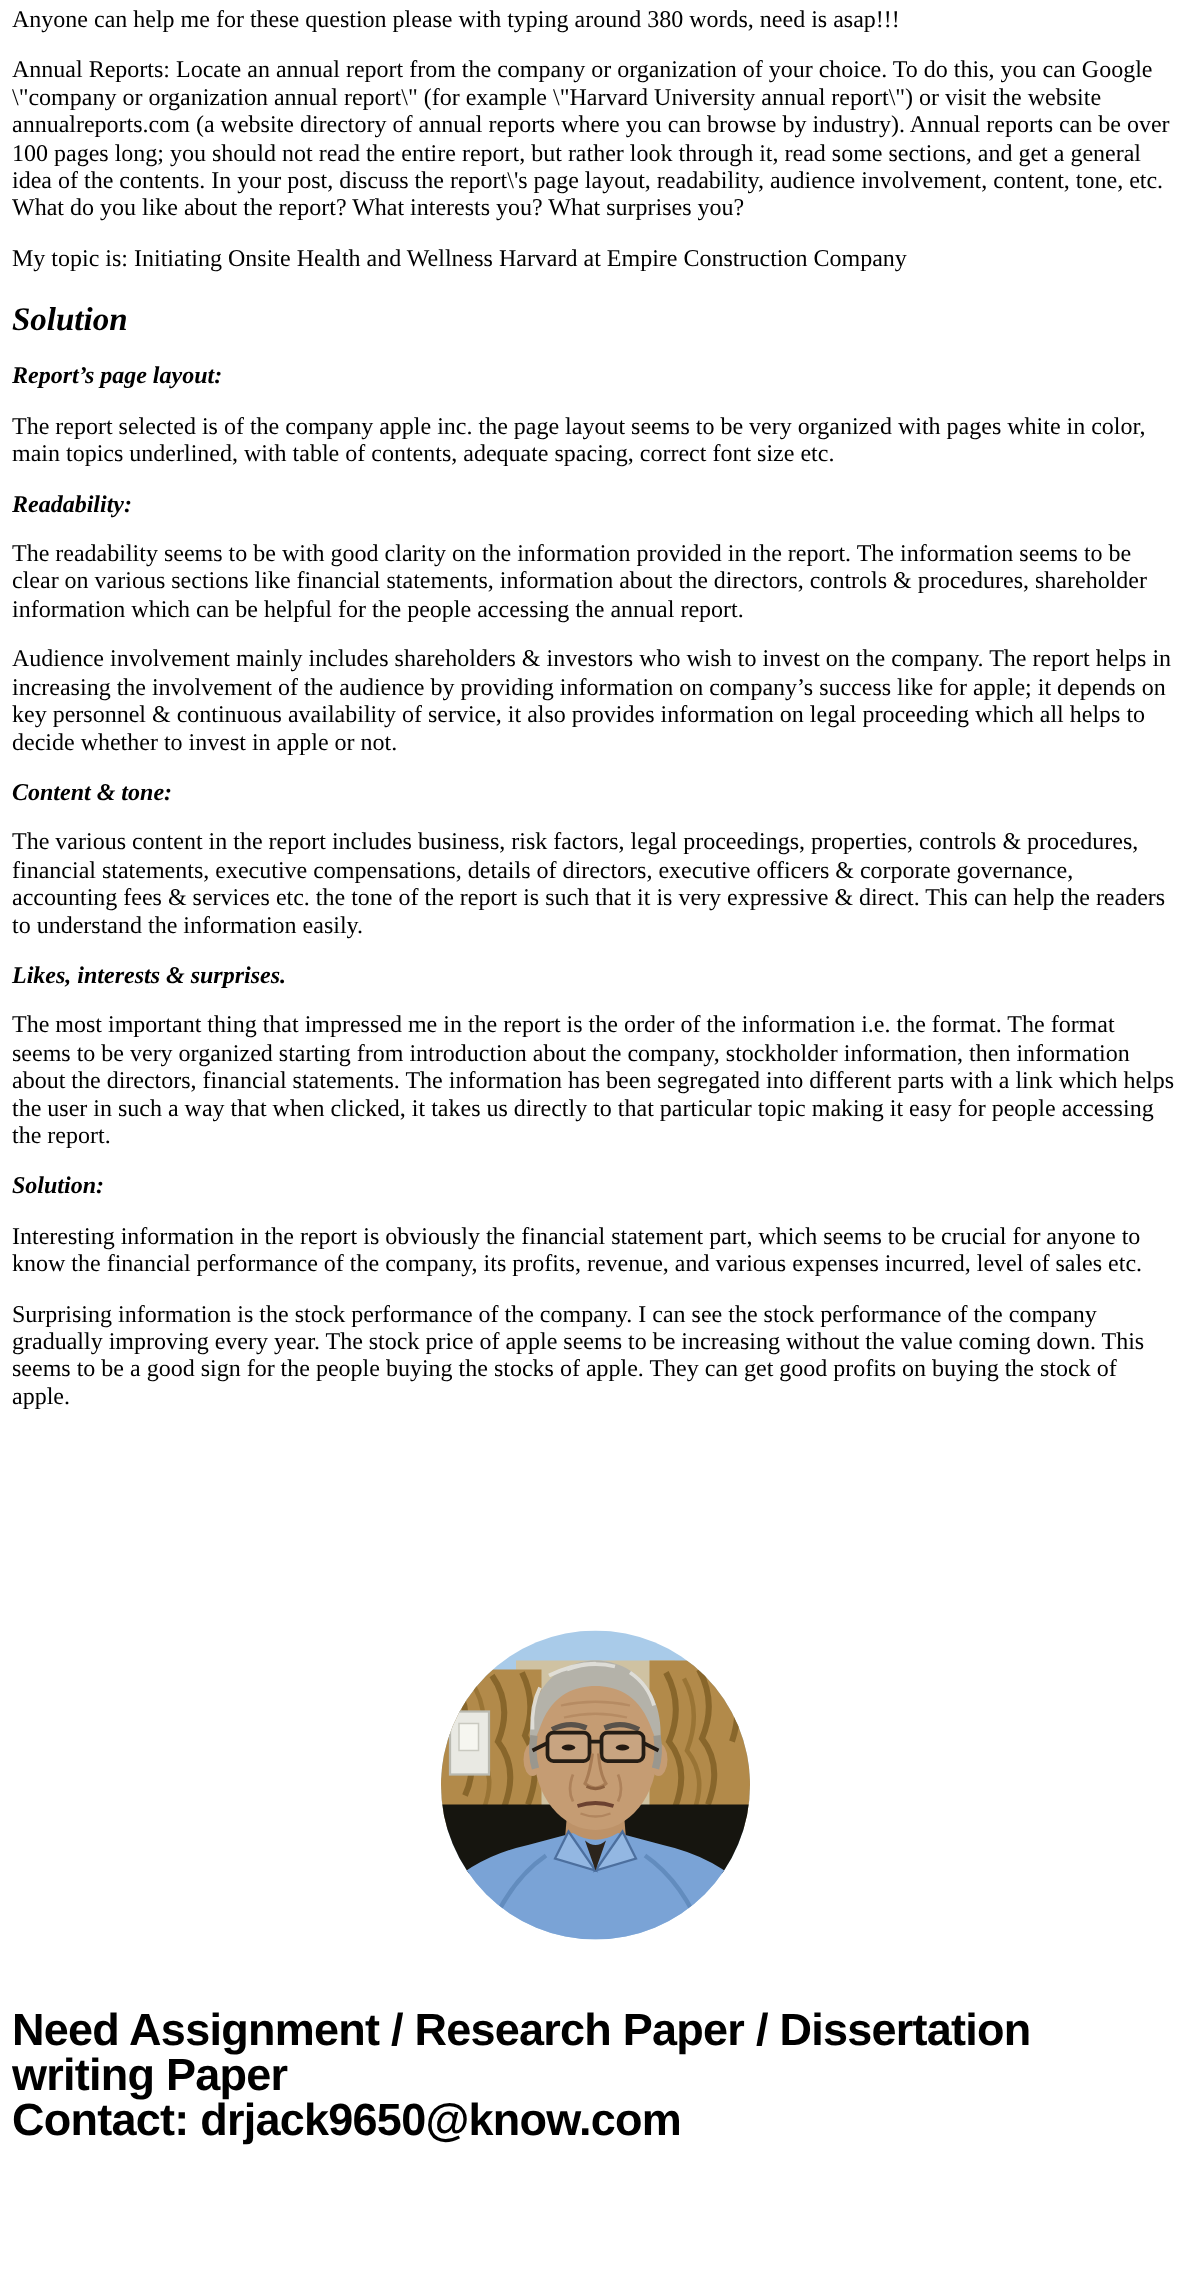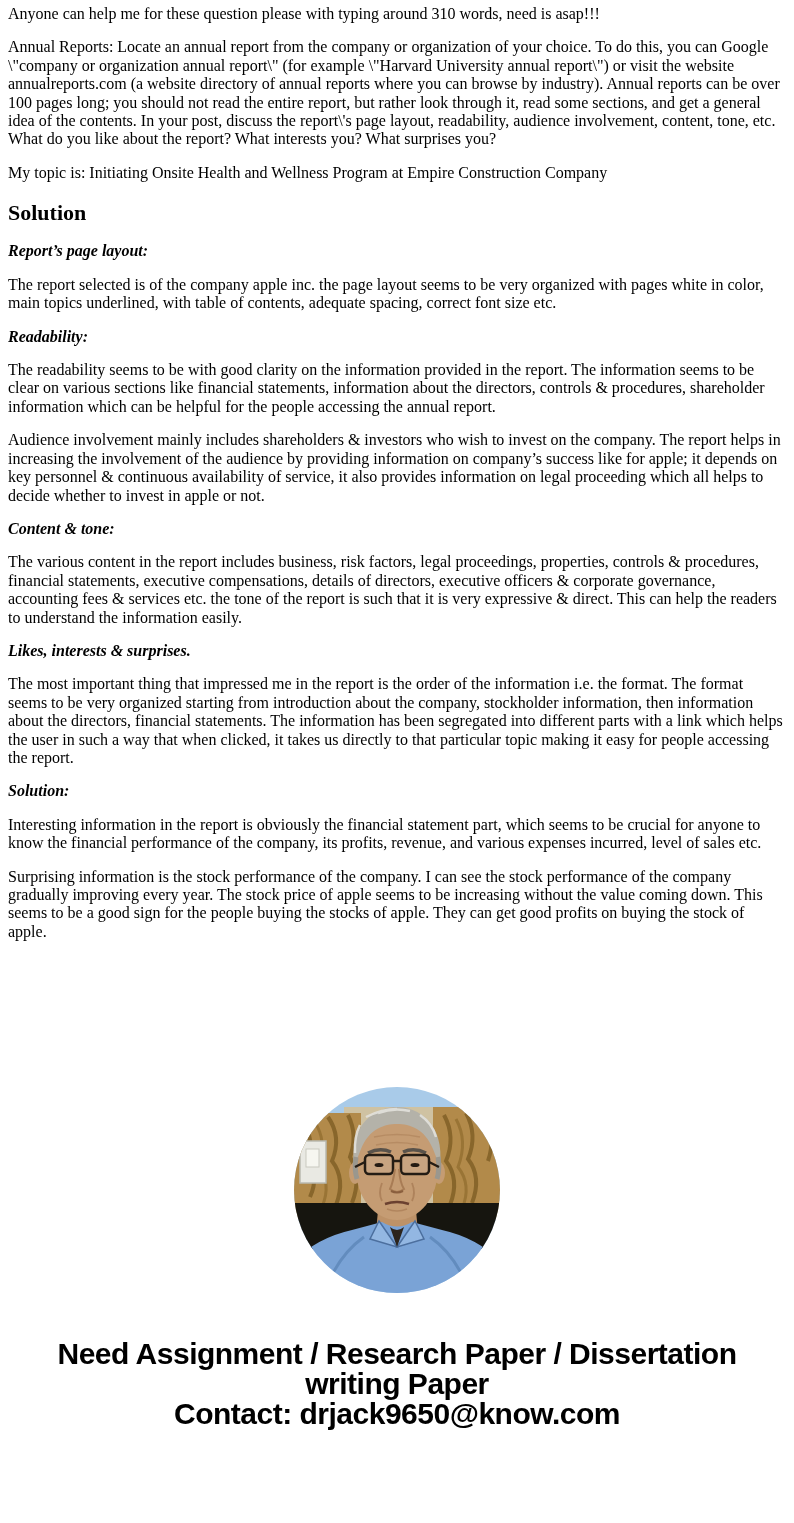--- a/index.html
+++ b/index.html
@@ -13,47 +13,48 @@
     color: #000000;
   }
   .doc p { margin: 15px 0; }
   .doc p.first { margin-top: 0; }
   .solution-h {
     font-family: "Liberation Serif", serif;
     font-size: 22px;
     line-height: 1.1;
     font-weight: 700;
     margin: 19px 0 17px 0;
+    font-style: italic;
   }
   .sec-head { font-weight: 700; font-style: italic; }
   .avatar-wrap {
     margin-top: 146px;
     display: flex;
     justify-content: center;
   }
   .avatar-wrap svg { display: block; }
   .footer {
     margin-top: 46px;
-    text-align: center;
+    text-align: left;
     font-family: "Liberation Sans", sans-serif;
     font-weight: 700;
     font-size: 30px;
     line-height: 30px;
     letter-spacing: -0.5px;
     color: #000000;
   }
 </style>
 </head>
 <body>
 
 <main class="doc">
 
-  <p class="first">Anyone can help me for these question please with typing around 310 words, need is asap!!!</p>
+  <p class="first">Anyone can help me for these question please with typing around 380 words, need is asap!!!</p>
   <p>Annual Reports: Locate an annual report from the company or organization of your choice. To do this, you can Google \"company or organization annual report\" (for example \"Harvard University annual report\") or visit the website annualreports.com (a website directory of annual reports where you can browse by industry). Annual reports can be over 100 pages long; you should not read the entire report, but rather look through it, read some sections, and get a general idea of the contents. In your post, discuss the report\'s page layout, readability, audience involvement, content, tone, etc. What do you like about the report? What interests you? What surprises you?</p>
-  <p>My topic is: Initiating Onsite Health and Wellness Program at Empire Construction Company</p>
+  <p>My topic is: Initiating Onsite Health and Wellness Harvard at Empire Construction Company</p>
 
   <h2 class="solution-h">Solution</h2>
 
   <p class="sec-head">Report’s page layout:</p>
   <p>The report selected is of the company apple inc. the page layout seems to be very organized with pages white in color, main topics underlined, with table of contents, adequate spacing, correct font size etc.</p>
 
   <p class="sec-head">Readability:</p>
   <p>The readability seems to be with good clarity on the information provided in the report. The information seems to be clear on various sections like financial statements, information about the directors, controls &amp; procedures, shareholder information which can be helpful for the people accessing the annual report.</p>
 
   <p>Audience involvement mainly includes shareholders &amp; investors who wish to invest on the company. The report helps in increasing the involvement of the audience by providing information on company’s success like for apple; it depends on key personnel &amp; continuous availability of service, it also provides information on legal proceeding which all helps to decide whether to invest in apple or not.</p>

